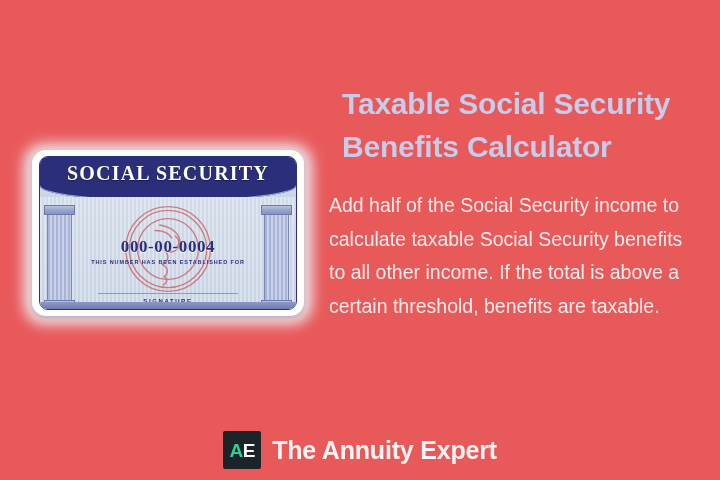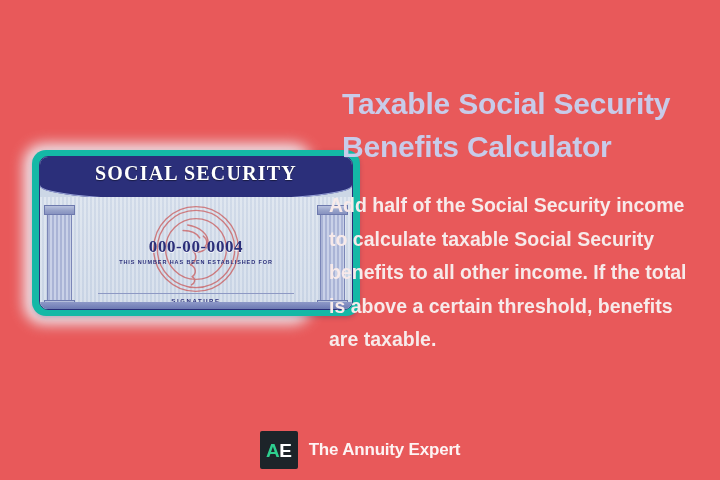--- a/index.html
+++ b/index.html
@@ -40,24 +40,24 @@
     border-radius: 20px;
     background: #eef1f7;
     filter: blur(7px);
     opacity: .95;
   }
 
   #ss-card {
     position: absolute;
     left: 14px;
     top: 12px;
-    width: 328px;
+    width: 272px;
     height: 166px;
     border-radius: 14px;
-    background: #14b8a6;
+    background: #ffffff;
     box-shadow: 0 2px 4px rgba(40,40,90,.25);
     overflow: hidden;
   }
   
   #card-inner {
     position: absolute;
     left: 7px;
     top: 6px;
     right: 7px;
     bottom: 6px;
@@ -210,21 +210,21 @@
     letter-spacing: -0.2px;
     margin-left: 6px;
   }
   #body-copy {
     position: absolute;
     left: 329px;
     top: 189px;
     width: 372px;
     color: #f7eaea;
     font-size: 19.5px;
-    font-weight: 700;
+    font-weight: 400;
     line-height: 33.5px;
   }
 
   
   #brand {
     position: absolute;
     left: 0;
     right: 0;
     top: 428px;
     height: 44px;
@@ -243,21 +243,21 @@
     justify-content: center;
     font-weight: 700;
     font-size: 19px;
     letter-spacing: -0.5px;
     line-height: 1;
   }
   #brand-mark .a { color: #2ecf8f; }
   #brand-mark .e { color: #ffffff; }
   #brand-name {
     color: #fdf3f3;
-    font-size: 17px;
+    font-size: 25px;
     font-weight: 700;
     letter-spacing: -0.2px;
   }
 </style>
 </head>
 <body>
 
 <div id="stage">
 
   <div id="card-area">

